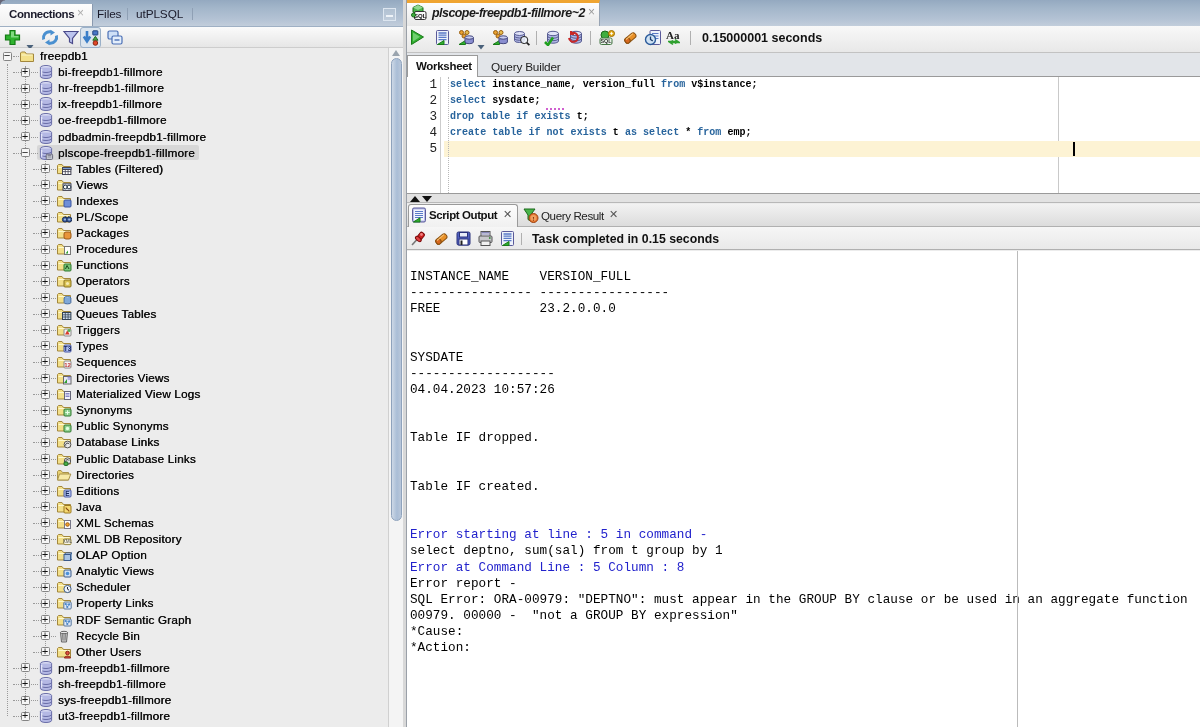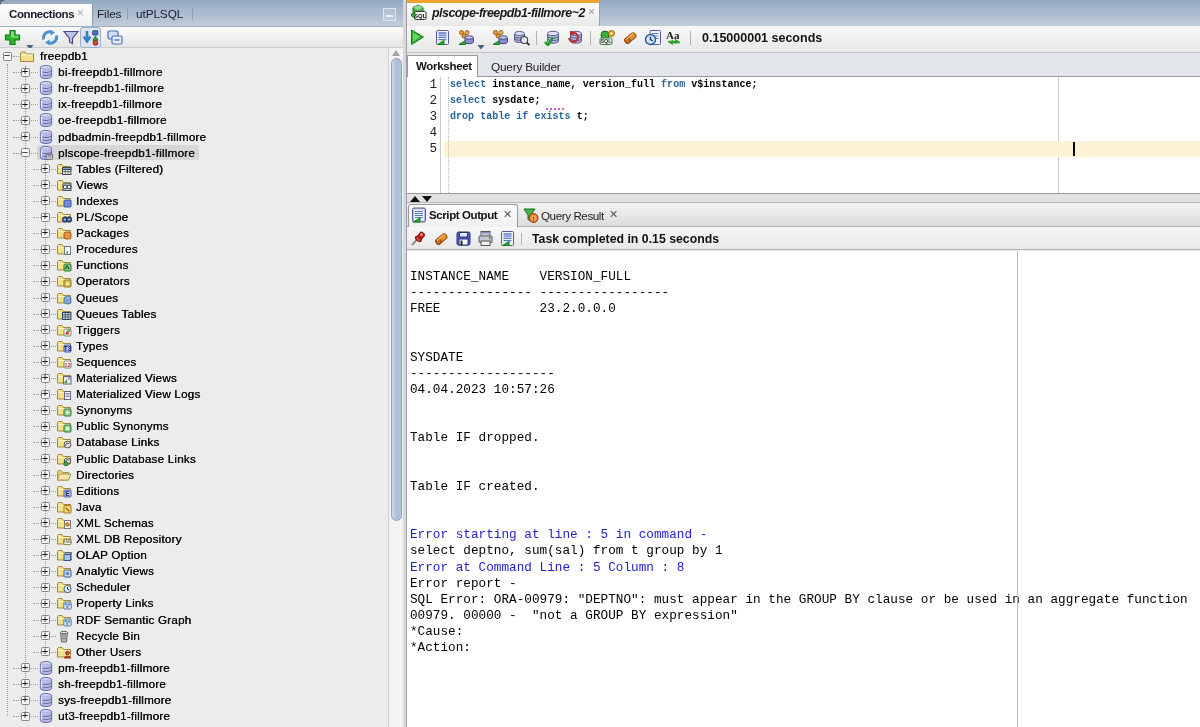--- a/index.html
+++ b/index.html
@@ -357,21 +357,21 @@
     <div class="ebox" style="left:40.5px;top:373.5px">
       <span>+</span>
     </div>
     <div class="ticon" style="left:56px;top:370.0px"><svg width="16" height="16" viewBox="0 0 16 16">
         <path d="M1.5 4.5 L1.5 13 L14.5 13 L14.5 5.5 L7.5 5.5 L6 3.5 L2.5 3.5 Z" fill="#f3e08a" stroke="#a3873c" stroke-width="1"></path>
         <path d="M2.5 6.5 L13.5 6.5" stroke="#fdf8d0" stroke-width="1"></path>
         <rect x="7.5" y="6.5" width="7.5" height="7.5" fill="#e8e8f8" stroke="#666"></rect>
         <path d="M8 13 L11 9 L11 13 Z" fill="#2ea02e"></path>
         <path d="M11.6 7.2 L14.6 7.2 M11.6 9 L14.6 9" stroke="#7a7ad0"></path>
       </svg></div>
-    <div class="tlabel" style="left:76px;top:370.0px">Materialized Views</div>
+    <div class="tlabel" style="left:76px;top:370.0px">Directories Views</div>
     <div class="hdot" style="left:32.5px;top:394.1px;width:8px"></div>
     <div class="hdot" style="left:50.5px;top:394.1px;width:5.5px"></div>
     <div class="ebox" style="left:40.5px;top:389.6px">
       <span>+</span>
     </div>
     <div class="ticon" style="left:56px;top:386.1px"><svg width="16" height="16" viewBox="0 0 16 16">
         <path d="M1.5 4.5 L1.5 13 L14.5 13 L14.5 5.5 L7.5 5.5 L6 3.5 L2.5 3.5 Z" fill="#f3e08a" stroke="#a3873c" stroke-width="1"></path>
         <path d="M2.5 6.5 L13.5 6.5" stroke="#fdf8d0" stroke-width="1"></path>
         <rect x="8.5" y="5.5" width="6" height="8" fill="#f2f2fb" stroke="#667"></rect>
         <path d="M9.5 7.5 h4 M9.5 9 h4 M9.5 10.5 h4" stroke="#8888c8"></path>
@@ -729,20 +729,21 @@
   <div id="curline"></div>
   <div id="gutline"></div>
   <div id="gutdot"></div>
   <div class="gnum" style="top:77px">1</div>
     <div class="cline" style="top:77px"><b class="k">select</b> instance_name, version_full <b class="k">from</b> v$instance;</div>
     <div class="gnum" style="top:93px">2</div>
     <div class="cline" style="top:93px"><b class="k">select</b> sysdate;</div>
     <div class="gnum" style="top:109px">3</div>
     <div class="cline" style="top:109px"><b class="k">drop table if exists</b> t;</div>
     <div class="gnum" style="top:125px">4</div>
+    <div class="cline" style="top:125px"><b class="k">create table if not exists</b> t <b class="k">as select</b> * <b class="k">from</b> emp;</div>
     <div class="gnum" style="top:141px">5</div>
   <div id="squig"></div>
   <div id="caret"></div>
 
   <div id="split"></div>
   <div class="tri-u" style="left:410px;top:196px"></div>
   <div class="tri-d" style="left:422px;top:196px"></div>
 
   <div id="btabs"></div>
   <div id="botab"></div>

